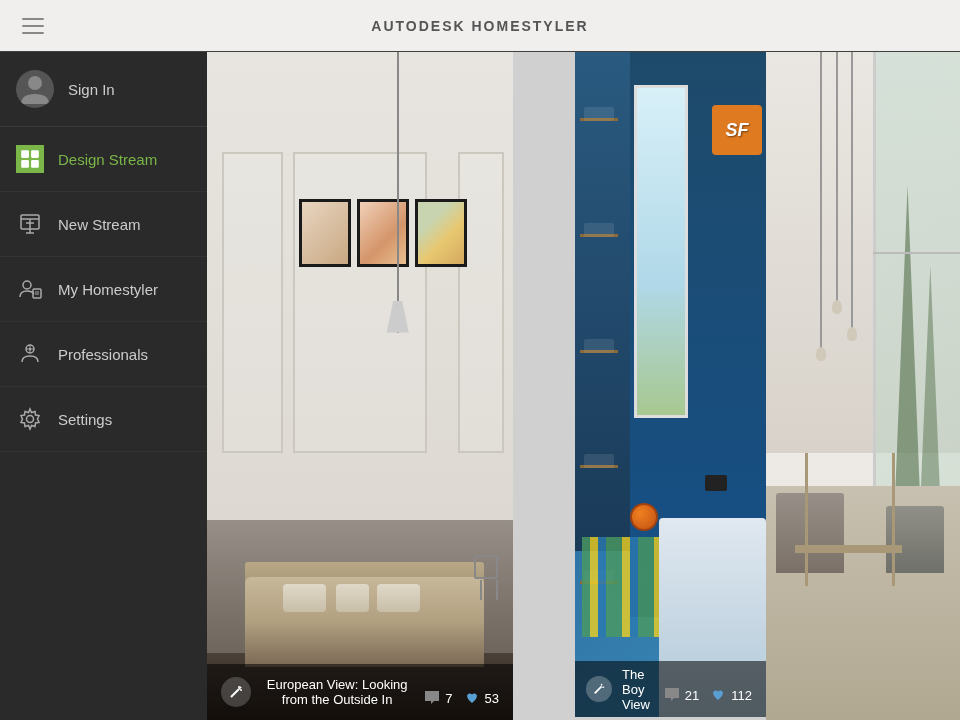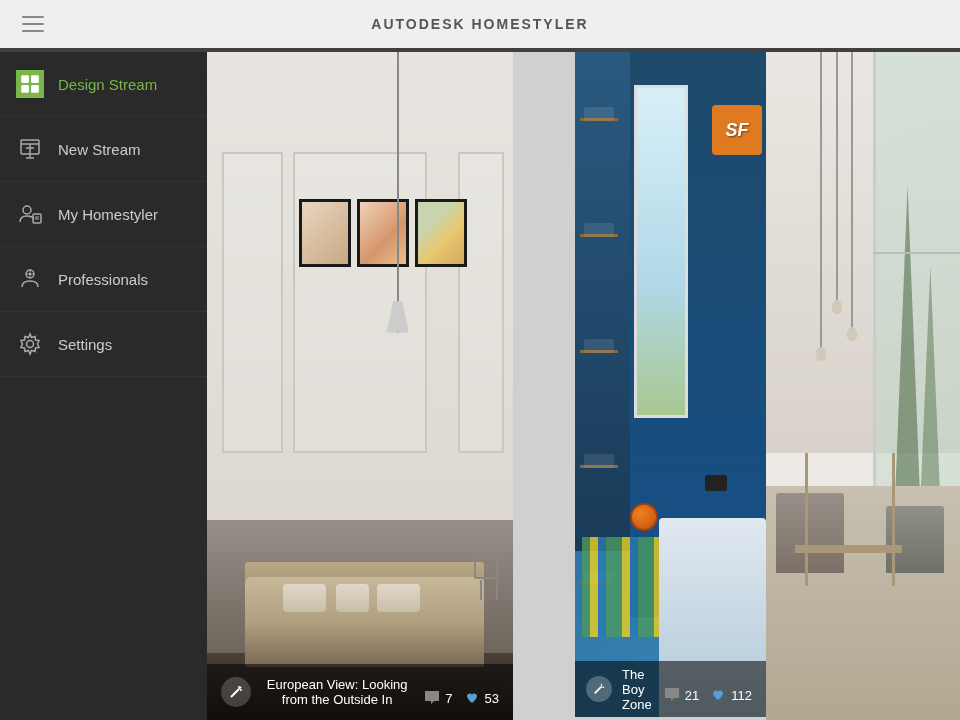--- a/index.html
+++ b/index.html
@@ -13,21 +13,21 @@
 
     
     .header {
       position: absolute;
       top: 0; left: 0; right: 0;
       height: 52px;
       background: #f0efee;
       display: flex;
       align-items: center;
       justify-content: center;
-      border-bottom: 4px solid #404040;
+      border-bottom: 1px solid #404040;
       z-index: 10;
     }
     .header-title {
       font-size: 14px;
       letter-spacing: 2px;
       color: #888;
       font-weight: 300;
     }
     .header-title span {
       font-weight: 700;
@@ -566,20 +566,29 @@
     <div></div>
     <div></div>
   </div>
   <div class="header-title">
     <span>AUTODESK</span>&nbsp;<span style="font-weight:700;color:#555;">HOMESTYLER</span>
   </div>
 </div>
 
 <div class="sidebar">
 
+  <div class="sidebar-user">
+    <div class="avatar">
+      <svg viewBox="0 0 38 38">
+        <circle cx="19" cy="13" r="7" fill="#888"></circle>
+        <path d="M5 34 Q5 24 19 24 Q33 24 33 34" fill="#888"></path>
+      </svg>
+    </div>
+    <span class="sign-in-label">Sign In</span>
+  </div>
 
   <div class="sidebar-item active">
     <div class="sidebar-icon">
       <div class="icon-box" style="background:#7ab648;border-radius:3px;padding:3px;width:28px;height:28px;display:flex;align-items:center;justify-content:center;">
         <svg width="20" height="20" viewBox="0 0 20 20">
           <rect x="2" y="2" width="7" height="7" fill="white" rx="1"></rect>
           <rect x="11" y="2" width="7" height="7" fill="white" rx="1"></rect>
           <rect x="2" y="11" width="7" height="7" fill="white" rx="1"></rect>
           <rect x="11" y="11" width="7" height="7" fill="white" rx="1"></rect>
         </svg>
@@ -742,21 +751,21 @@
       </div>
 
       <div class="card-overlay">
         <div class="wand-circle-small">
           <svg width="12" height="12" viewBox="0 0 14 14">
             <line x1="2" y1="12" x2="10" y2="4" stroke="white" stroke-width="2"></line>
             <line x1="10" y1="1" x2="10" y2="3" stroke="white" stroke-width="1.5"></line>
             <line x1="11" y1="5" x2="13" y2="5" stroke="white" stroke-width="1.5"></line>
           </svg>
         </div>
-        <span class="card-overlay-title">The Boy Zone</span>
+        <span class="card-overlay-title">The Boy View</span>
         <div class="overlay-stat">
           <svg width="18" height="18" viewBox="0 0 18 18">
             <path d="M2 2 L16 2 L16 12 L11 12 L8 15 L8 12 L2 12 Z" fill="#888" stroke="none"></path>
           </svg>
           <span class="stat-number">21</span>
         </div>
         <div class="overlay-stat">
           <svg width="18" height="18" viewBox="0 0 18 18">
             <path d="M9 14 Q4 10 4 6.5 A3 3 0 0 1 9 5.5 A3 3 0 0 1 14 6.5 Q14 10 9 14 Z" fill="#5a9fd4" stroke="none"></path>
           </svg>

